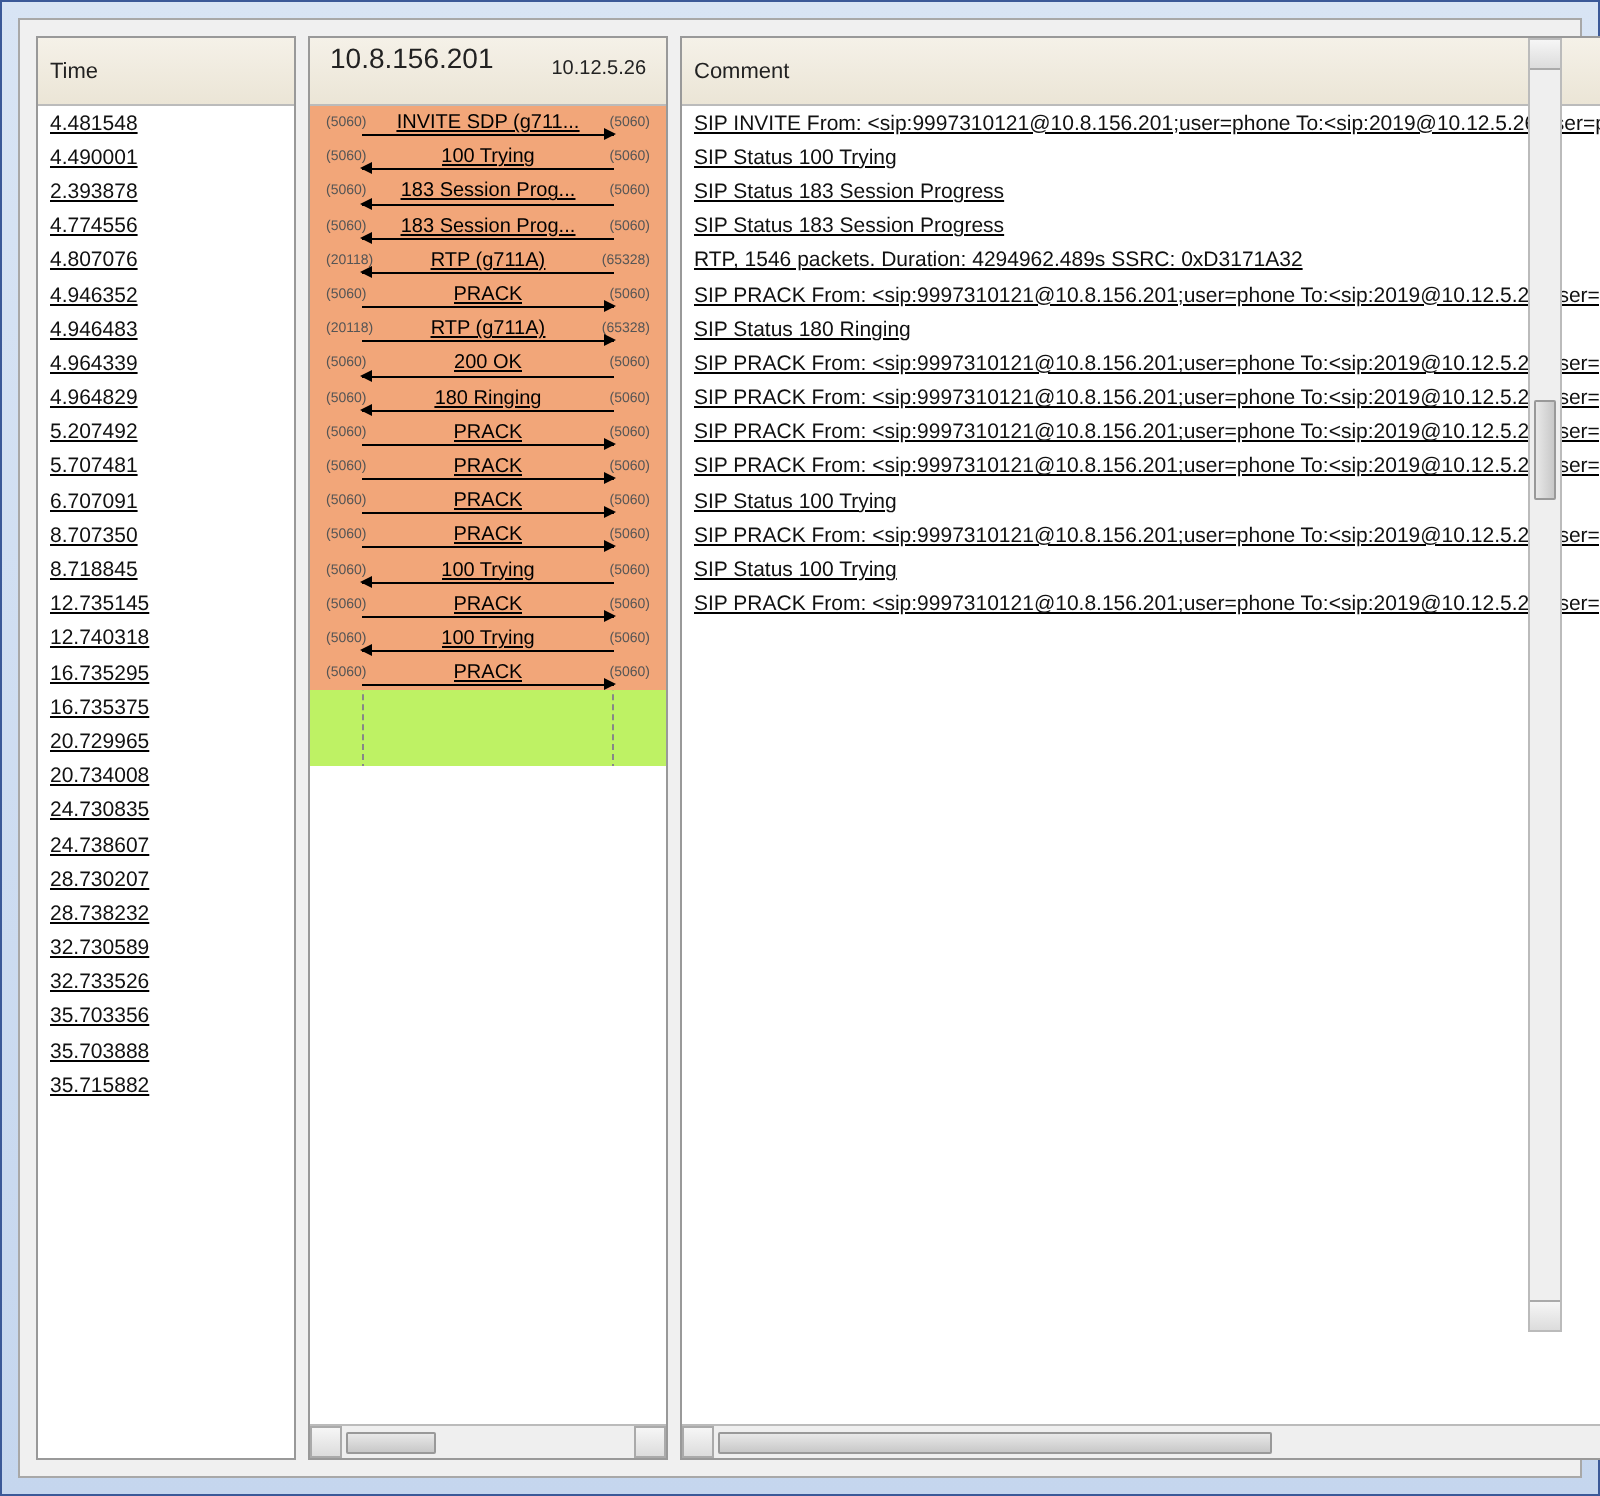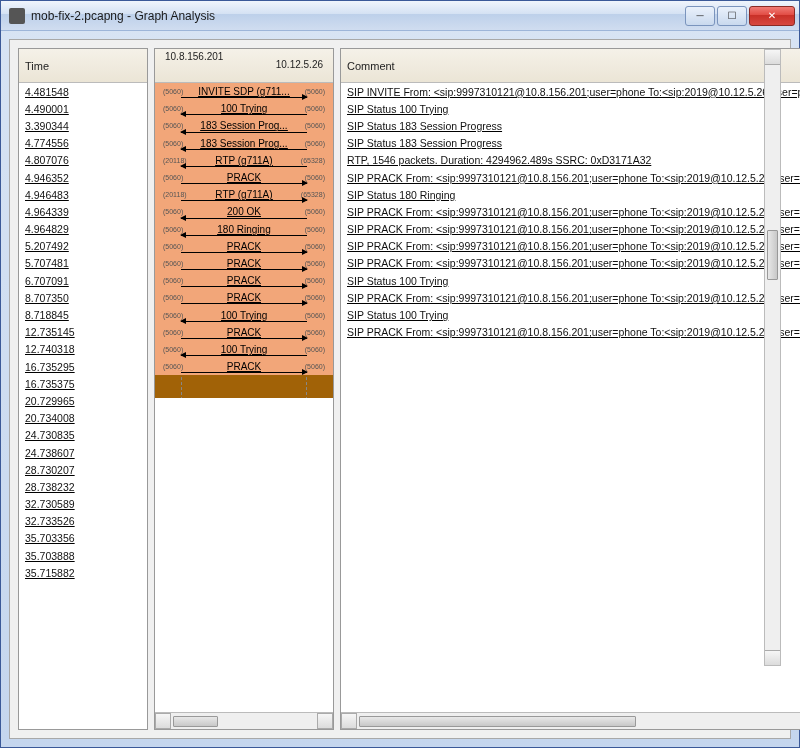--- a/index.html
+++ b/index.html
@@ -68,38 +68,38 @@
 .phead {
   height: 34px;
   background: linear-gradient(to bottom, #f5f1e8, #ebe5d6);
   border-bottom: 1px solid #bbb;
   display: flex; align-items: center;
   padding: 0 6px;
   font-size: 11px; color: #222;
   position: relative;
   flex-shrink: 0;
 }
-.phead .addr1 { position: absolute; top: 2px; left: 10px; font-size: 10px; }
+.phead .addr1 { position: absolute; top: 2px; left: 10px; font-size: 14px; }
 .phead .addr2 { position: absolute; bottom: 12px; right: 10px; font-size: 10px; }
 .pbody {
   flex: 1; overflow: hidden;
   display: flex; flex-direction: column;
   position: relative;
   text-decoration: underline;
 }
 .rows { flex: 1; overflow: hidden; }
 .row {
   height: 17.2px;
   display: flex; align-items: center;
   padding: 0 6px;
   white-space: nowrap;
   font-size: 10.5px;
   color: #111;
 }
-.flow .rows { background: #a16207; }
+.flow .rows { background: #bef264; }
 .flow .row {
   background: #f2a679;
   position: relative;
   justify-content: center;
   padding: 0;
 }
 .flow .row .port {
   font-size: 7px; color: #555;
   position: absolute;
 }
@@ -178,42 +178,33 @@
   position: absolute; left: 2px; right: 2px;
   top: 180px; height: 50px;
   background: linear-gradient(to right, #e8e8e8, #c8c8c8);
   border: 1px solid #999; border-radius: 1px;
 }
 </style>
 </head>
 <body>
 
 <div class="window">
-  <div class="titlebar">
-    <div class="icon"></div>
-    <div class="title">mob-fix-2.pcapng - Graph Analysis</div>
-    <div class="winbtns">
-      <div class="winbtn">─</div>
-      <div class="winbtn">☐</div>
-      <div class="winbtn close">✕</div>
-    </div>
-  </div>
 
   <div class="content">
     <div class="panels">
 
       <div class="panel time">
         <div class="phead">
           <span>Time</span>
         </div>
         <div class="pbody">
           <div class="rows" id="time-rows">
               <div class="row">4.481548</div>
               <div class="row">4.490001</div>
-              <div class="row">3.390344</div>
+              <div class="row">2.393878</div>
               <div class="row">4.774556</div>
               <div class="row">4.807076</div>
               <div class="row">4.946352</div>
               <div class="row">4.946483</div>
               <div class="row">4.964339</div>
               <div class="row">4.964829</div>
               <div class="row">5.207492</div>
               <div class="row">5.707481</div>
               <div class="row">6.707091</div>
               <div class="row">8.707350</div>

